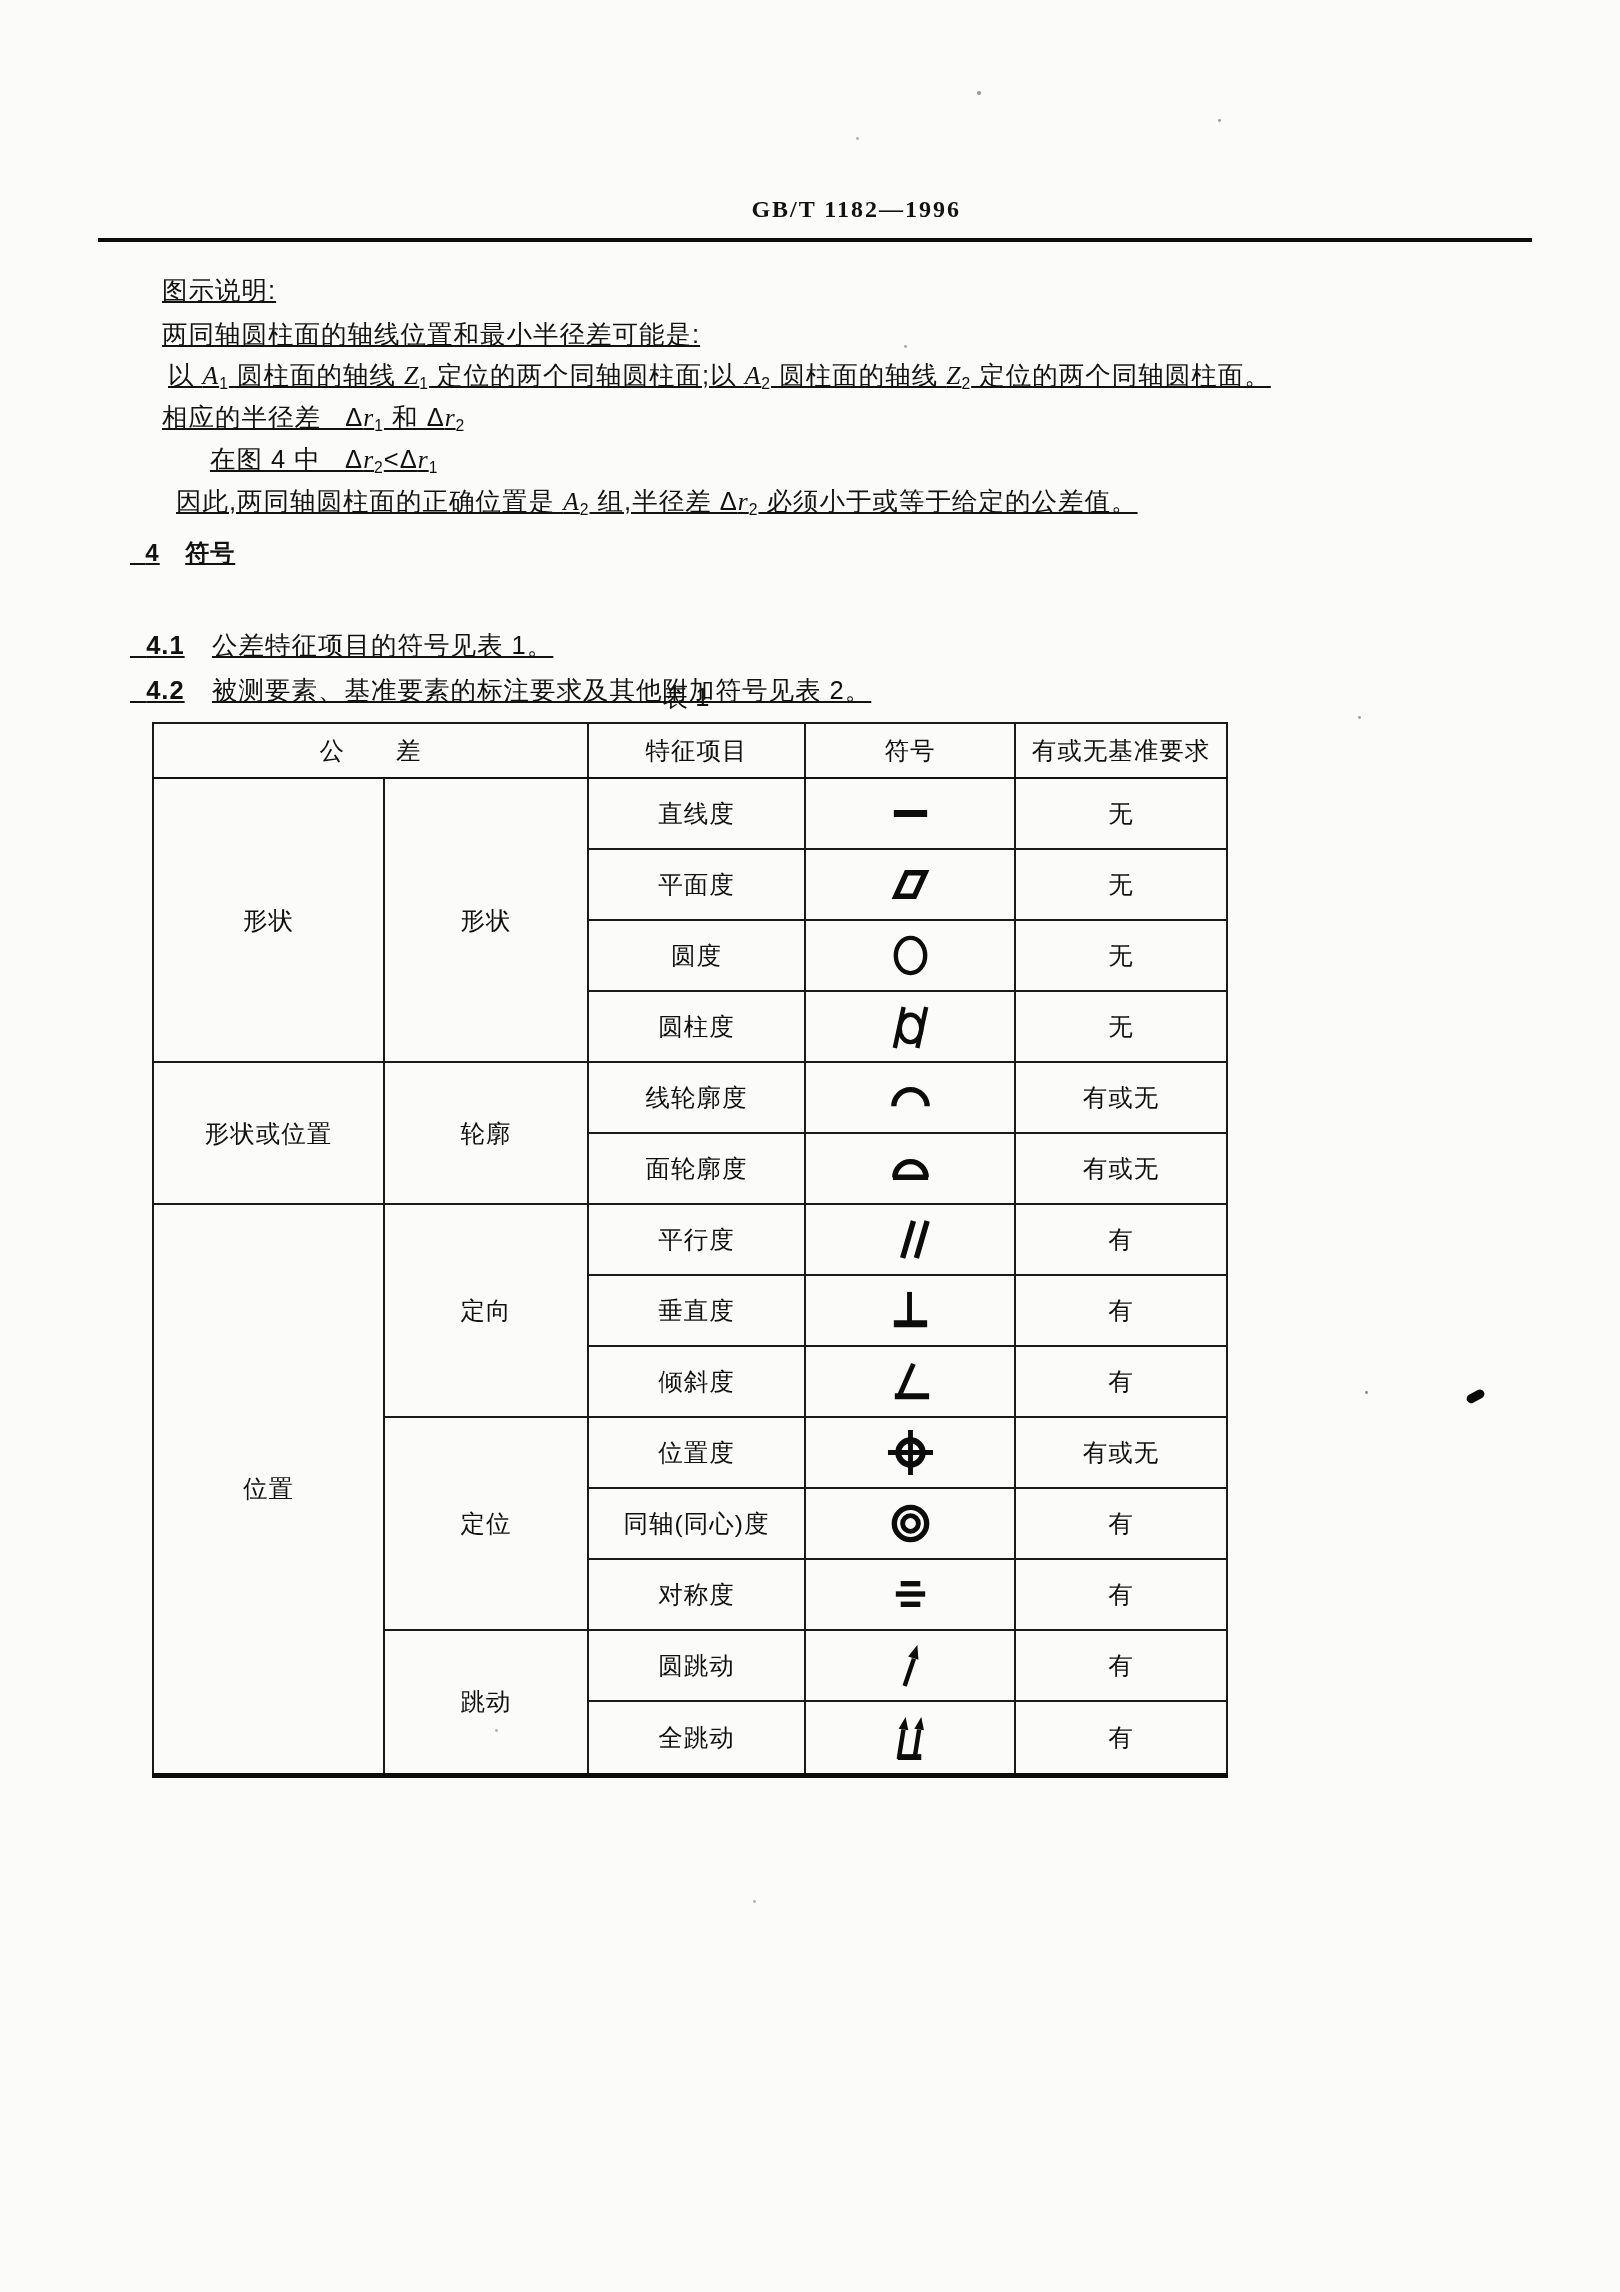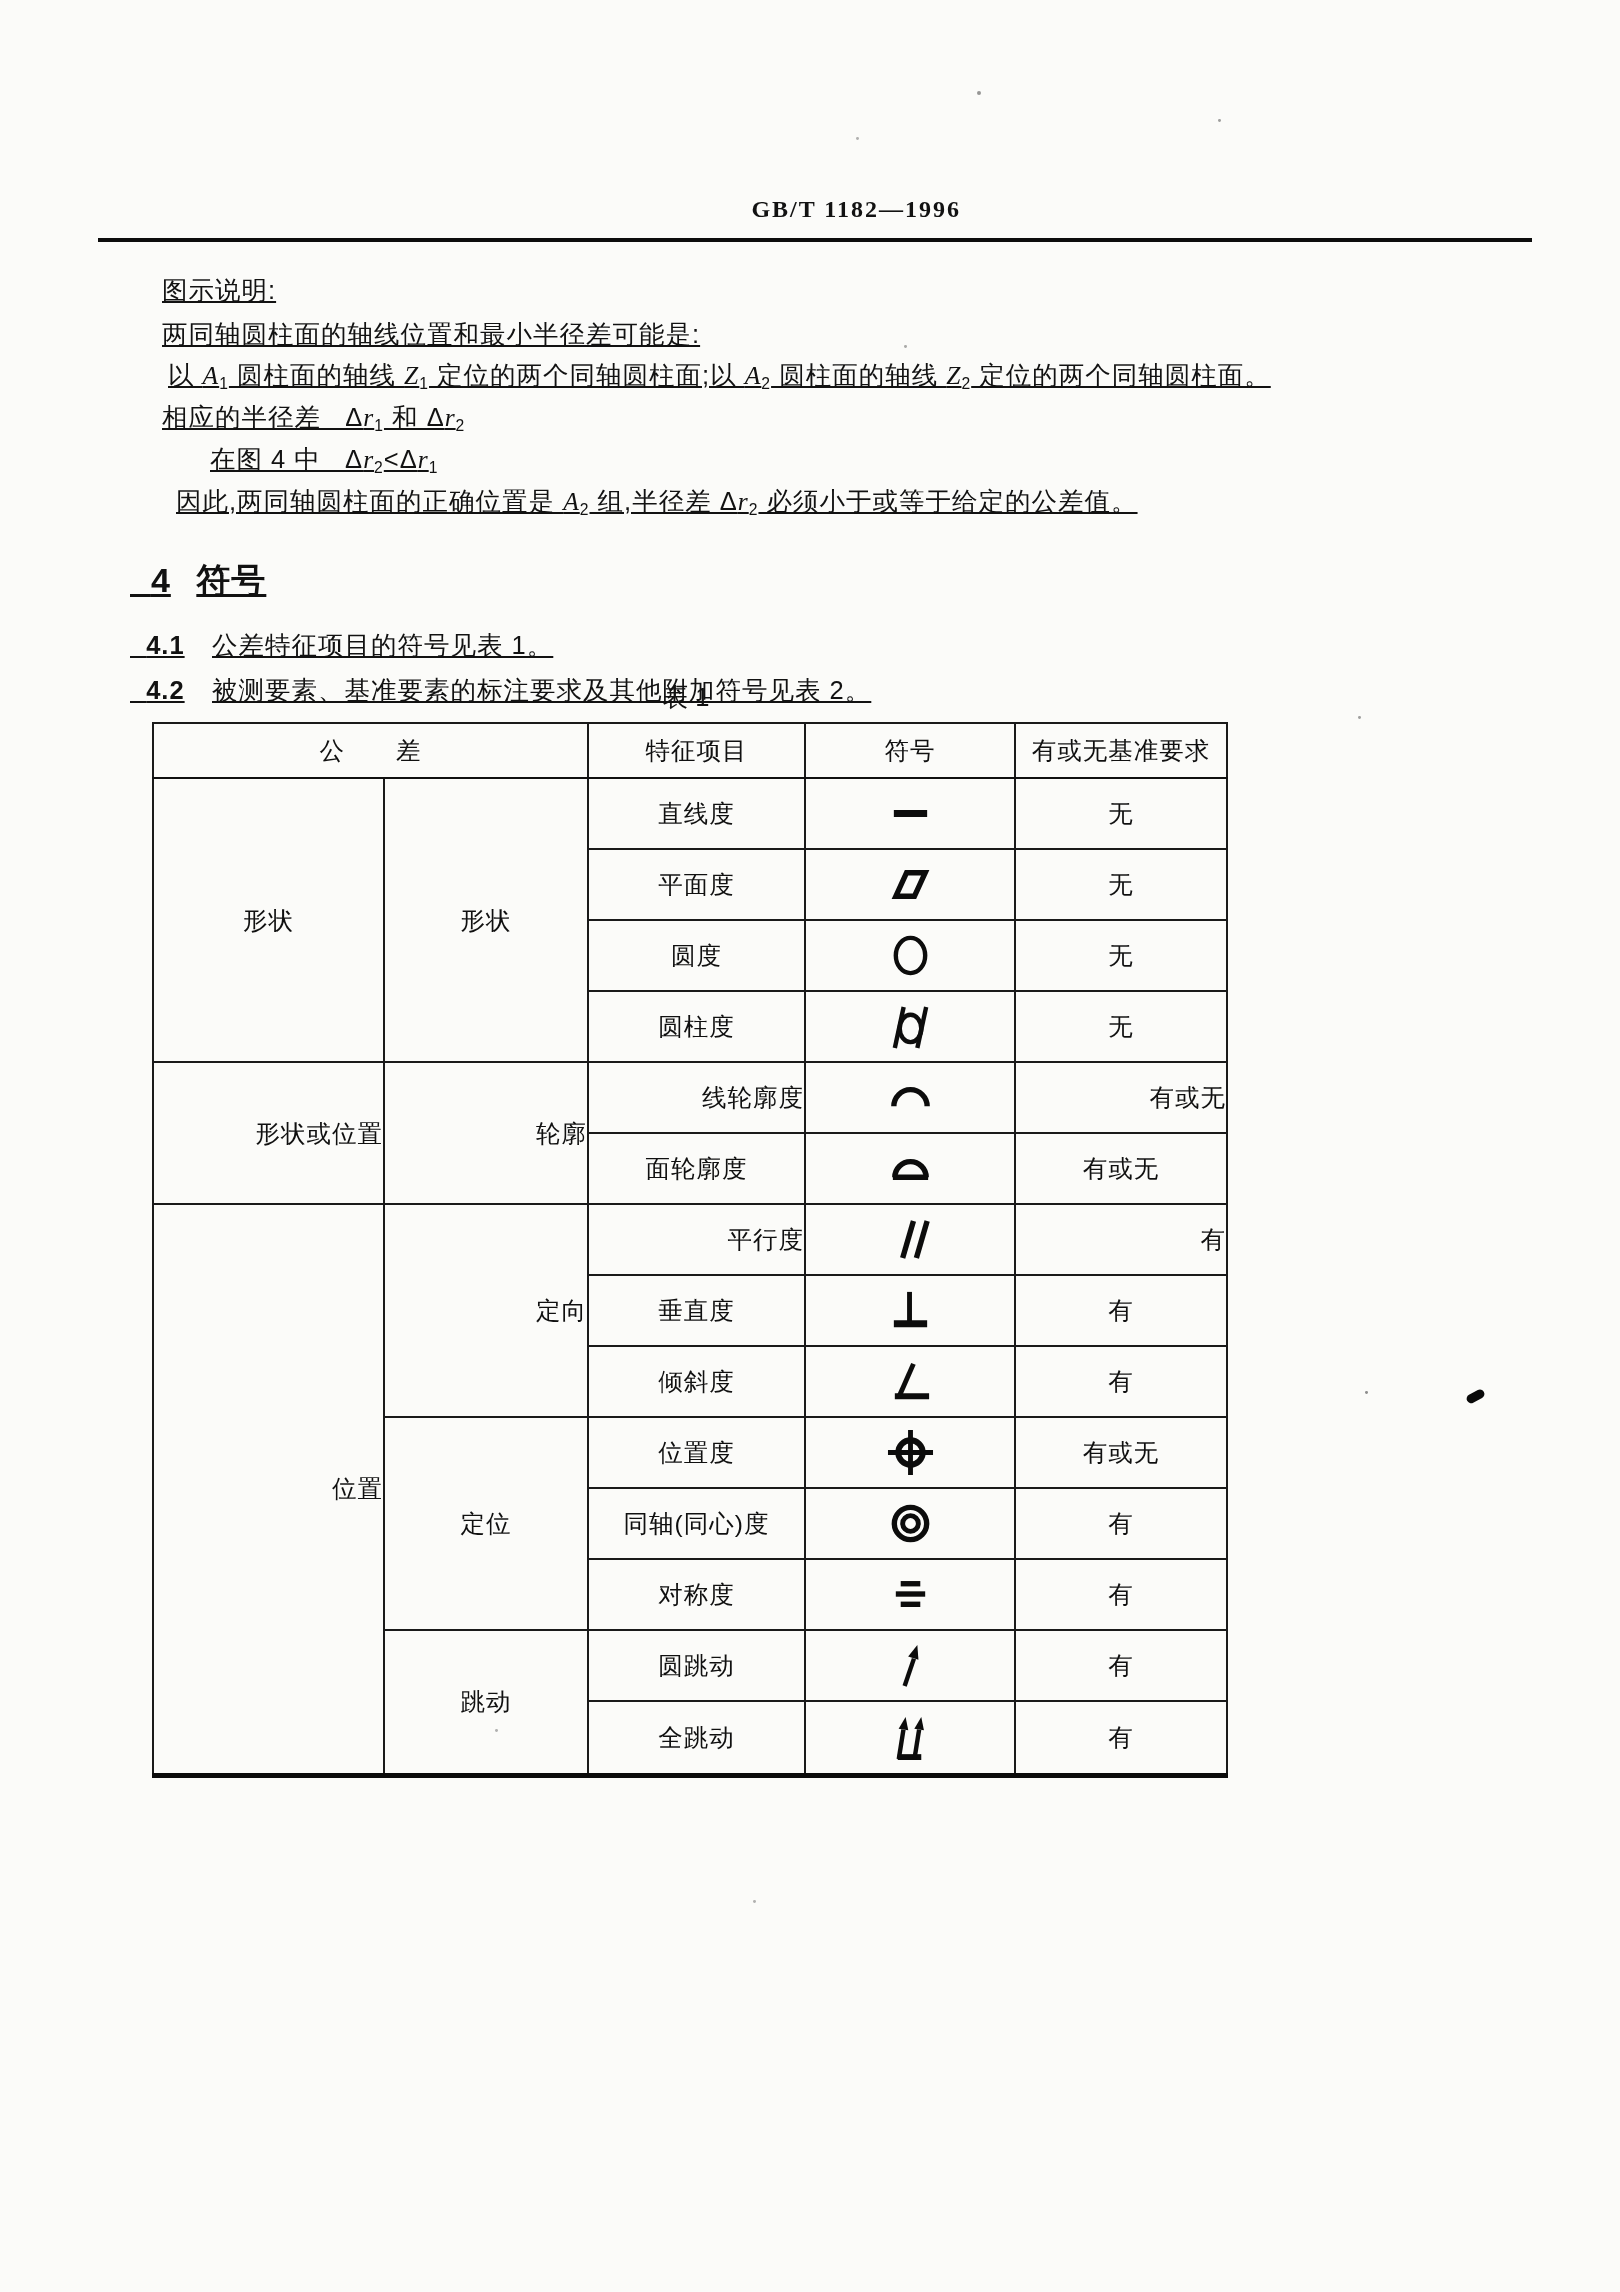--- a/index.html
+++ b/index.html
@@ -31,42 +31,42 @@
   }
   table.t1 td{
     border:2px solid #1a1a1a;
     text-align:center;vertical-align:middle;
     font-size:24.5px;letter-spacing:1px;
     padding:0;color:#101010;
   }
   table.t1 thead td{height:53px;border-bottom:2.9px solid #101010;}
   table.t1 tbody tr{height:71px;}
   table.t1 tbody tr.tall{height:74px;}
-  tr.grp-top td{border-top:2.9px solid #101010;text-align:right;}
+  tr.grp-top td{border-top:2.9px solid #101010;}
   .sym{display:block;margin:0 auto;}
   .sym *{stroke:#0c0c0c;fill:none;stroke-linecap:butt;}
   .sym .fill{fill:#0c0c0c;stroke:none;}
   
   .speck{position:absolute;background:#444;border-radius:50%;}
   .ink{position:absolute;background:#0a0a0a;border-radius:5.9px;transform:rotate(-28deg);}
 </style>
 </head>
 <body>
 
 <div class="abs std-code" style="left:451px;top:196px;width:510px;">GB/T 1182—1996</div>
 <div class="abs rule" style="left:98px;top:238px;width:1434px;height:3.9px;"></div>
 
 <div class="abs para" style="left:162px;top:275px;width:1274px;">图示说明:</div>
 <div class="abs para" style="left:162px;top:319px;width:1274px;">两同轴圆柱面的轴线位置和最小半径差可能是:</div>
 <div class="abs para" style="left:168px;top:360px;width:1333px;">以 <i class="v">A</i><sub>1</sub> 圆柱面的轴线 <i class="v">Z</i><sub>1</sub> 定位的两个同轴圆柱面;以 <i class="v">A</i><sub>2</sub> 圆柱面的轴线 <i class="v">Z</i><sub>2</sub> 定位的两个同轴圆柱面。</div>
 <div class="abs para" style="left:162px;top:402px;width:1274px;">相应的半径差   Δ<i class="v">r</i><sub>1</sub> 和 Δ<i class="v">r</i><sub>2</sub></div>
 <div class="abs para" style="left:162px;top:444px;width:1274px;margin-left:48px;">在图 4 中   Δ<i class="v">r</i><sub>2</sub>&lt;Δ<i class="v">r</i><sub>1</sub></div>
 <div class="abs para" style="left:176px;top:486px;width:1333px;">因此,两同轴圆柱面的正确位置是 <i class="v">A</i><sub>2</sub> 组,半径差 Δ<i class="v">r</i><sub>2</sub> 必须小于或等于给定的公差值。</div>
 
-<div class="abs para bold" style="left:130px;top:534px;font-size:34px;">
+<div class="abs para bold" style="left:130px;top:506px;font-size:24px;">
   <span>4</span><span style="display:inline-block;width:25.5px;"></span><span>符号</span>
 </div>
 
 <div class="abs para" style="left:130px;top:599px;width:1274px;">
   <span class="bold">4.1</span><span style="display:inline-block;width:27.4px;"></span><span>公差特征项目的符号见表 1。</span>
 </div>
 <div class="abs para" style="left:130px;top:644px;width:1274px;">
   <span class="bold">4.2</span><span style="display:inline-block;width:27.4px;"></span><span>被测要素、基准要素的标注要求及其他附加符号见表 2。</span>
 </div>
 

